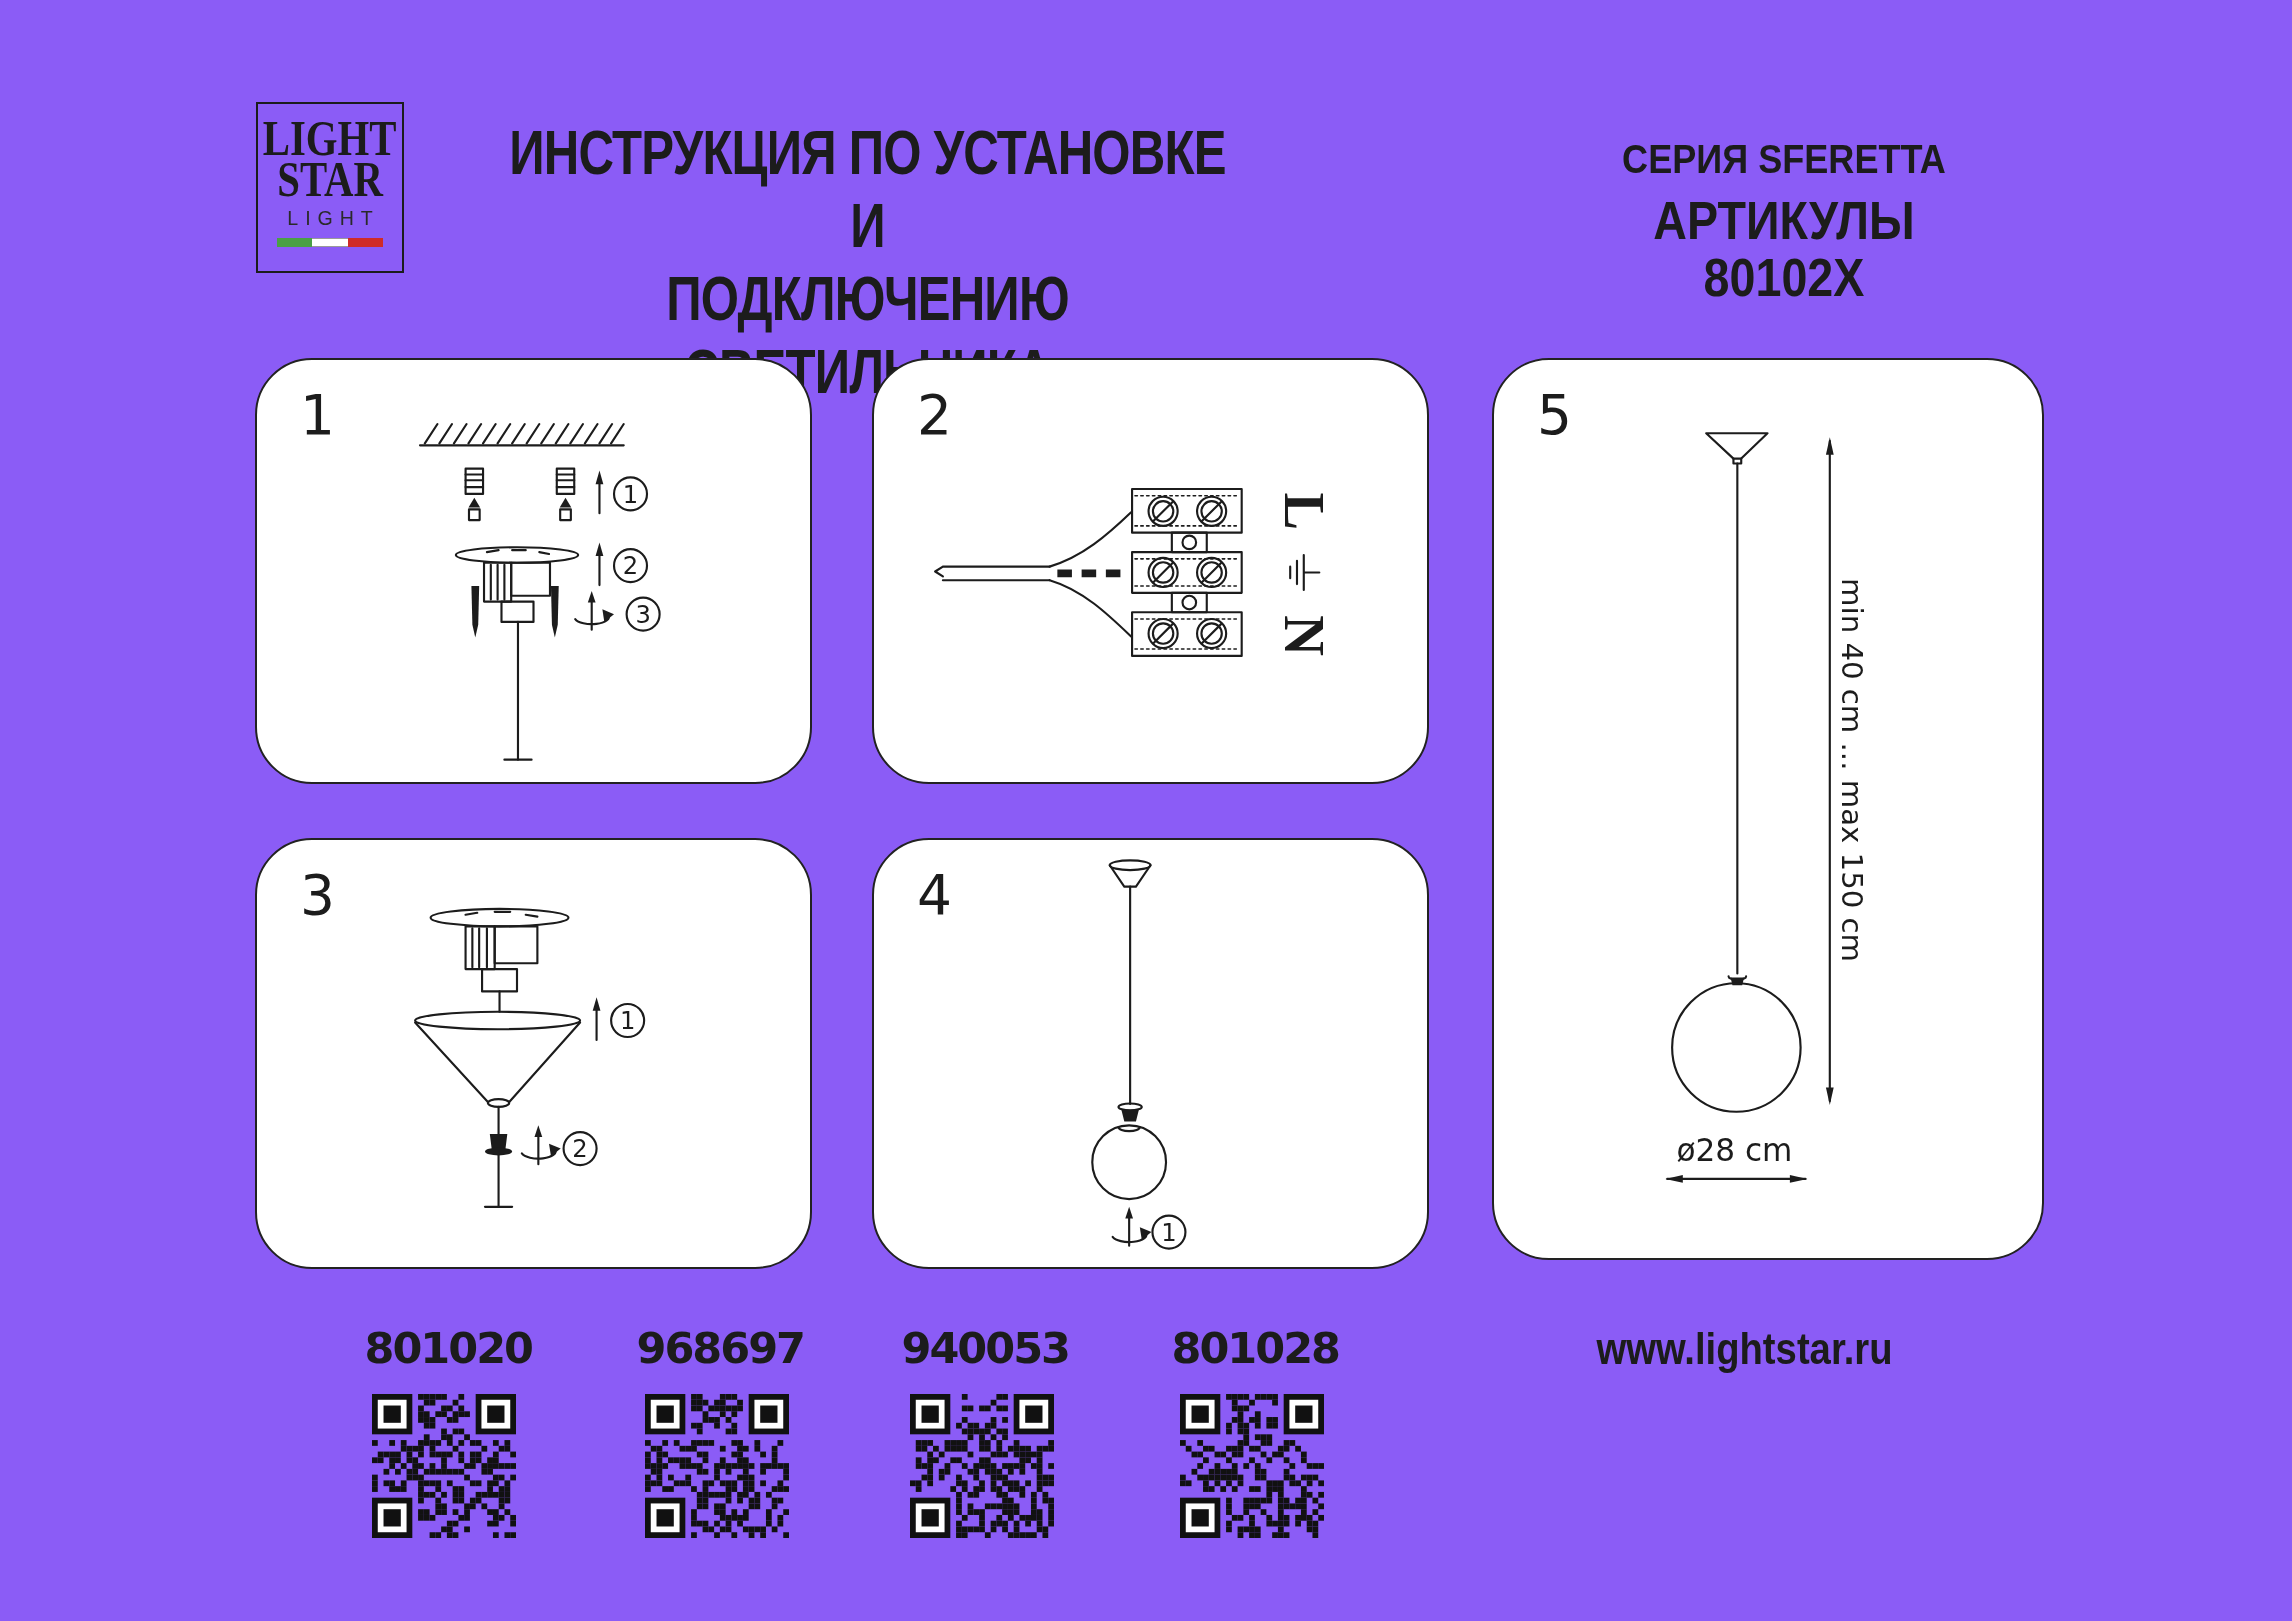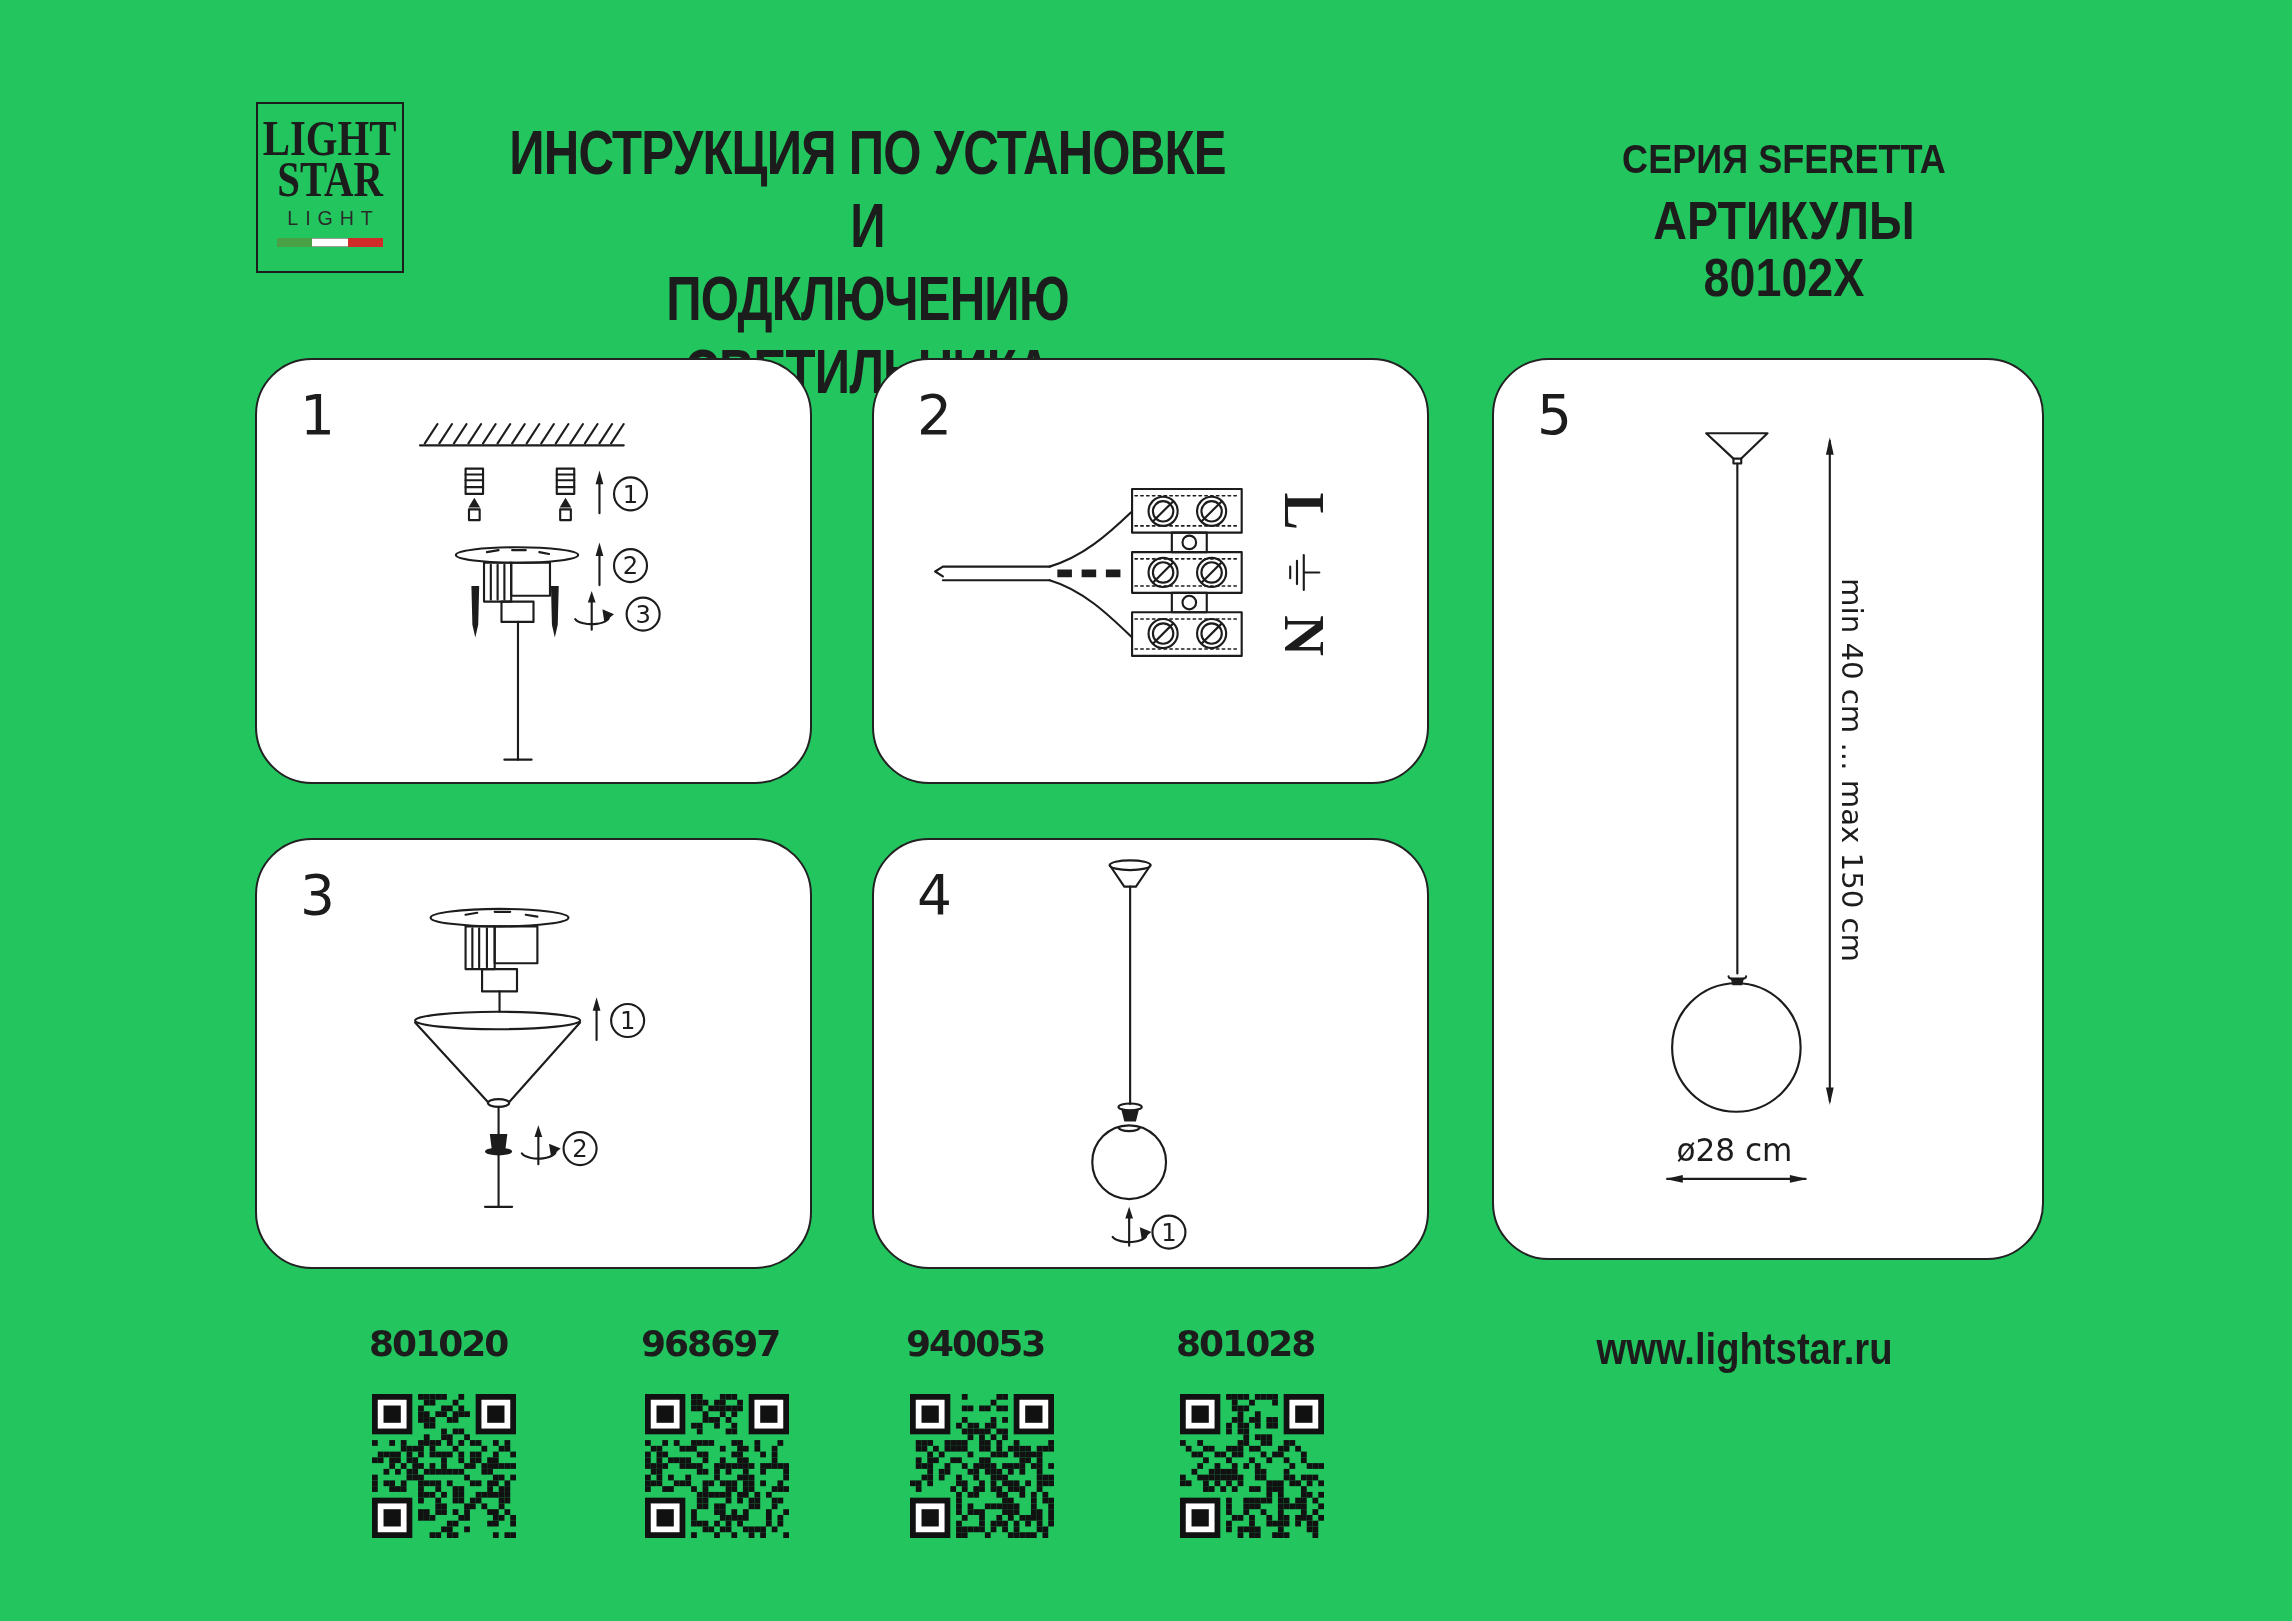--- a/index.html
+++ b/index.html
@@ -1,16 +1,16 @@
 <!DOCTYPE html>
 <html><head>
 <meta charset="utf-8">
 <style>
   html,body{margin:0;padding:0;background:#ffffff;}
-  .stage{position:relative;width:2293px;height:1621px;background:#22c55e;overflow:hidden;
+  .stage{position:relative;width:2293px;height:1621px;background:#8b5cf6;overflow:hidden;
          font-family:"Liberation Sans",sans-serif;color:#1c1c1c;}
   
   .logo-box{position:absolute;left:256px;top:102px;width:148px;height:171px;
             border:2.9px solid #1c1c1c;box-sizing:border-box;display:flex;flex-direction:column;
             align-items:center;padding-top:13.7px;}
   .logo-word{font-family:"Liberation Serif",serif;font-weight:bold;font-size:51px;line-height:41px;
              transform:scaleX(.8);transform-origin:50% 50%;letter-spacing:0;}
   .logo-group{font-size:19.6px;letter-spacing:6.9px;margin-top:6.9px;padding-left:6.9px;font-weight:400;color:#2a2a2a;}
   .flag{display:flex;width:106px;height:8.8px;margin-top:8.8px;}
   .flag > div{flex:1;height:100%;box-sizing:border-box;}
@@ -27,22 +27,22 @@
   .pnum{position:absolute;left:43px;top:25.5px;font-family:"DejaVu Sans",sans-serif;
         font-size:55px;line-height:59px;color:#1c1c1c;}
   svg.art{position:absolute;left:0;top:0;width:100%;height:100%;}
   svg .s{stroke:#1c1c1c;stroke-width:2.2;fill:none;stroke-linecap:round;stroke-linejoin:round;}
   svg .f{fill:#1c1c1c;stroke:none;}
   svg .d{stroke-dasharray:2.5 3.5;stroke-width:1.6;}
   svg .mnum{font-family:"DejaVu Sans",sans-serif;font-size:25px;fill:#1c1c1c;text-anchor:middle;}
   svg .lbl{font-family:"Liberation Serif",serif;font-weight:bold;font-size:58px;fill:#1c1c1c;text-anchor:middle;}
   svg .dim{font-family:"DejaVu Sans",sans-serif;font-size:30px;fill:#1c1c1c;text-anchor:middle;}
   
-  .article{position:absolute;width:176px;text-align:left;top:1323px;
-           font-family:"DejaVu Sans",sans-serif;font-weight:bold;font-size:36px;letter-spacing:-2px;margin-left:13px;}
+  .article{position:absolute;width:176px;text-align:right;top:1323px;
+           font-family:"DejaVu Sans",sans-serif;font-weight:bold;font-size:43px;letter-spacing:-2px;}
   .qr{position:absolute;width:144px;height:144px;top:1394px;}
   .website{position:absolute;left:1534px;top:1323px;width:421px;text-align:center;
            font-weight:bold;font-size:45px;transform:scaleX(.85);transform-origin:50% 0;}
 </style>
 </head>
 <body>
 
 <div class="stage">
 
   <div class="logo-box">

